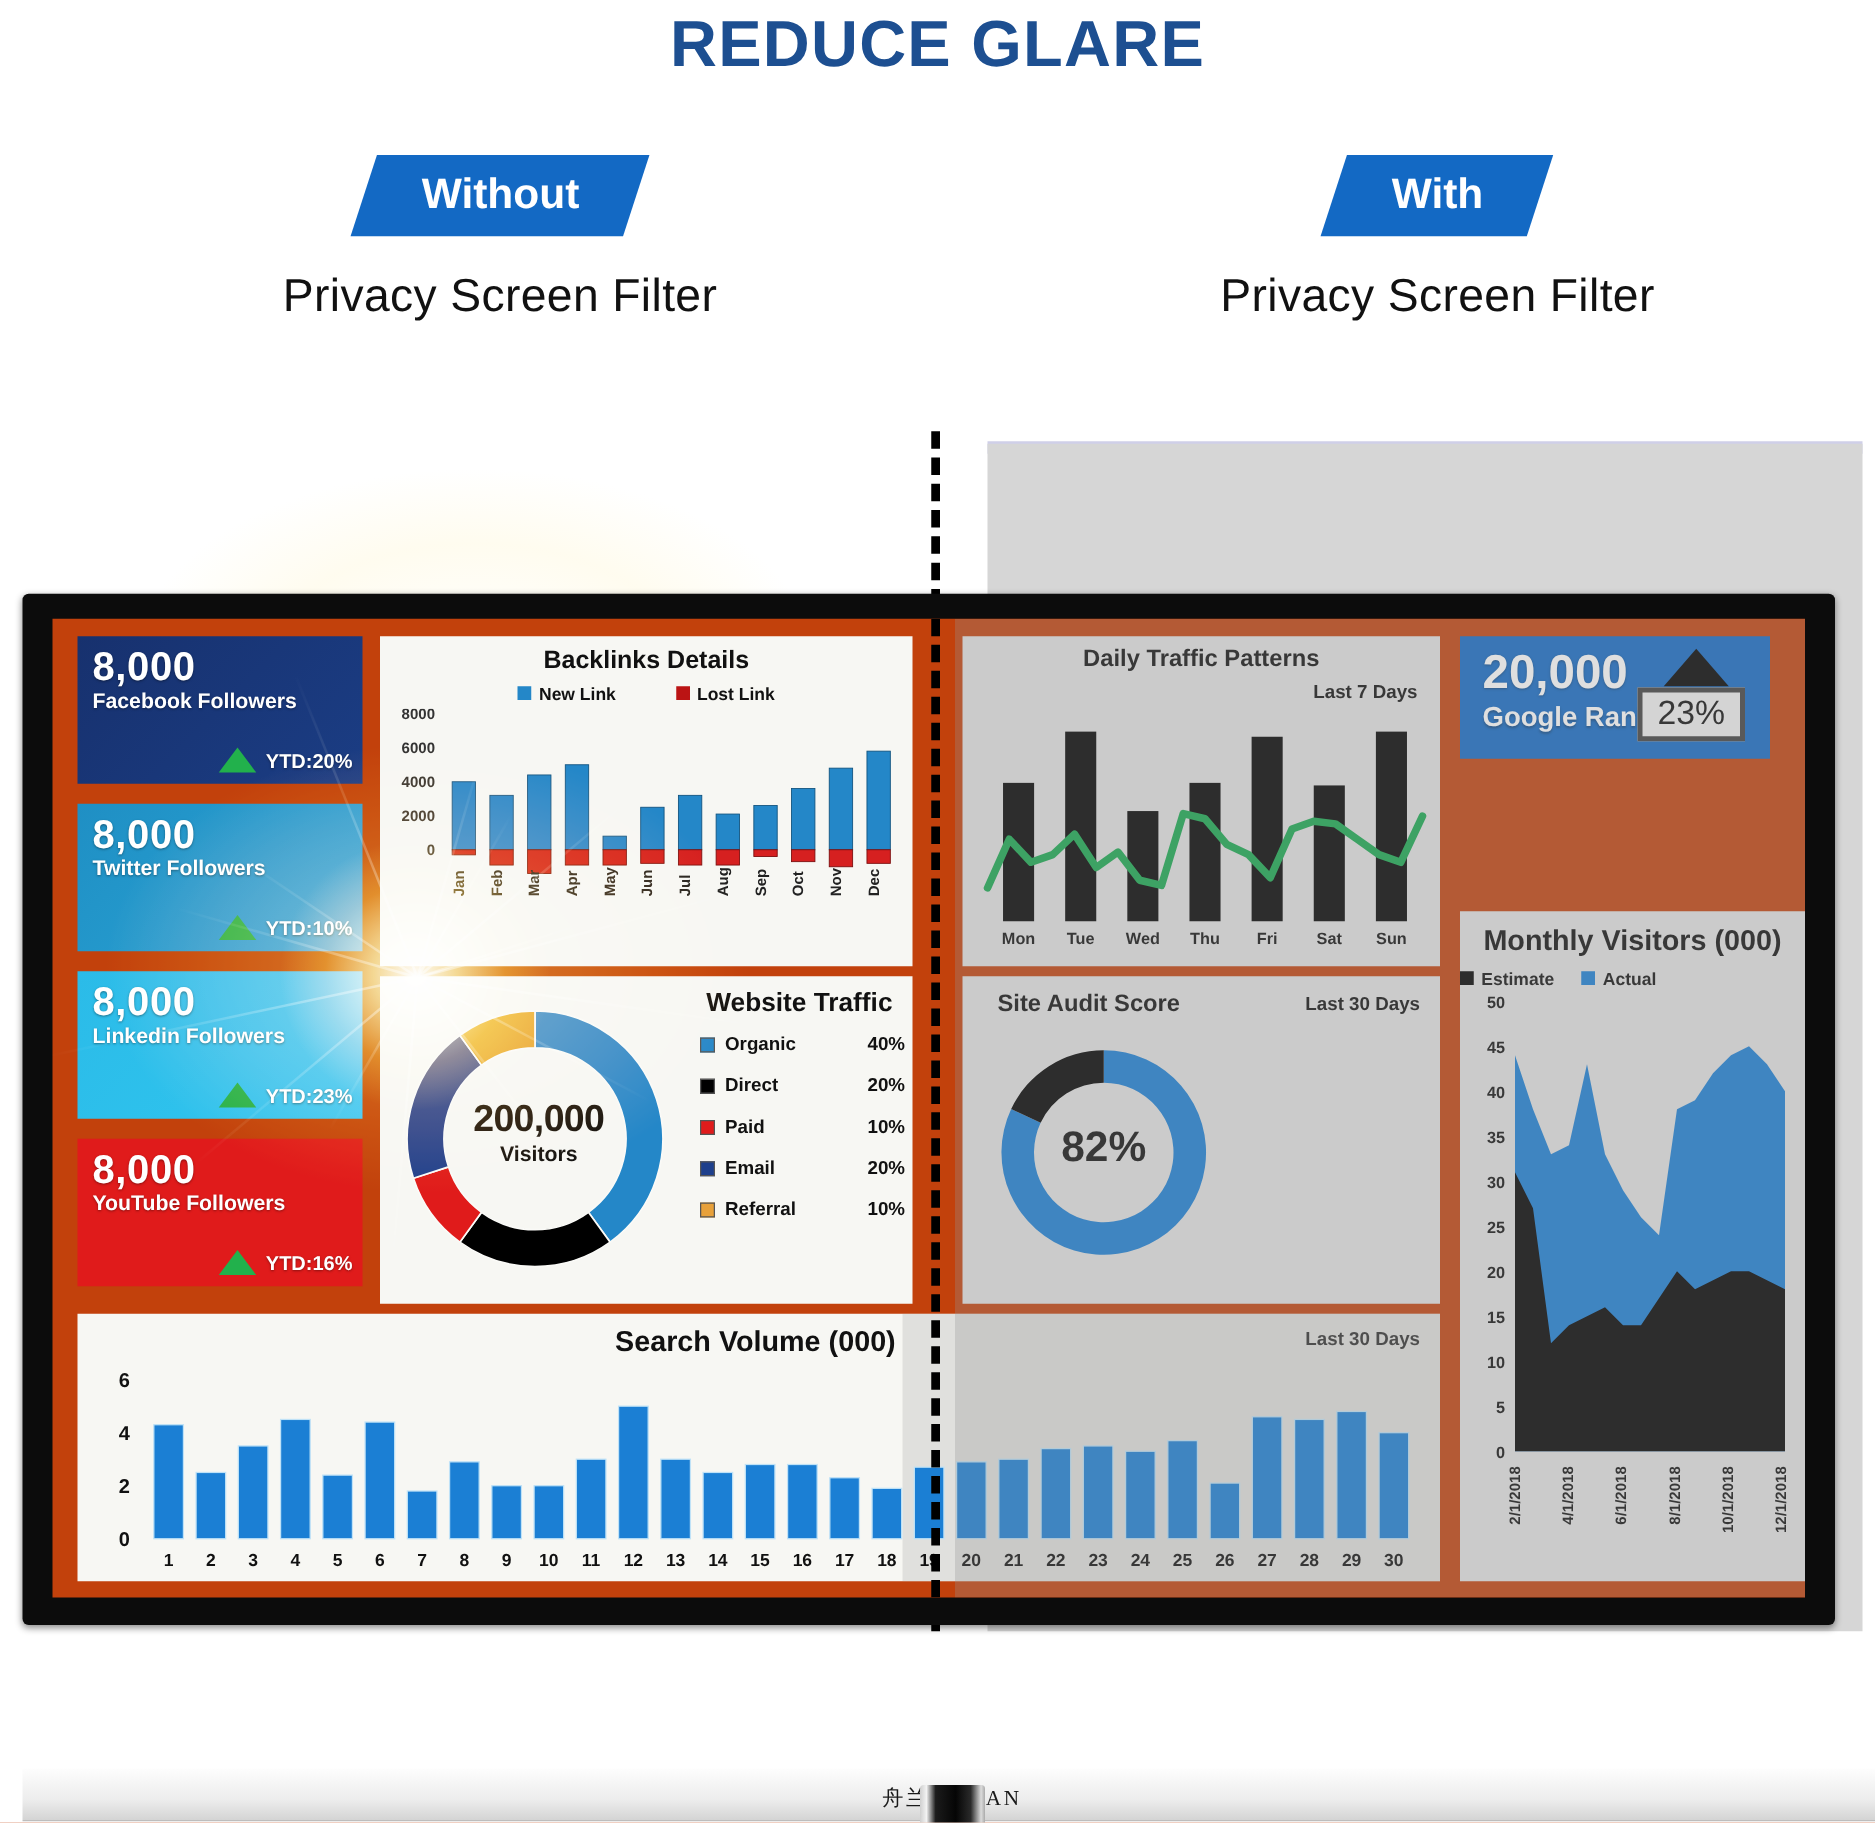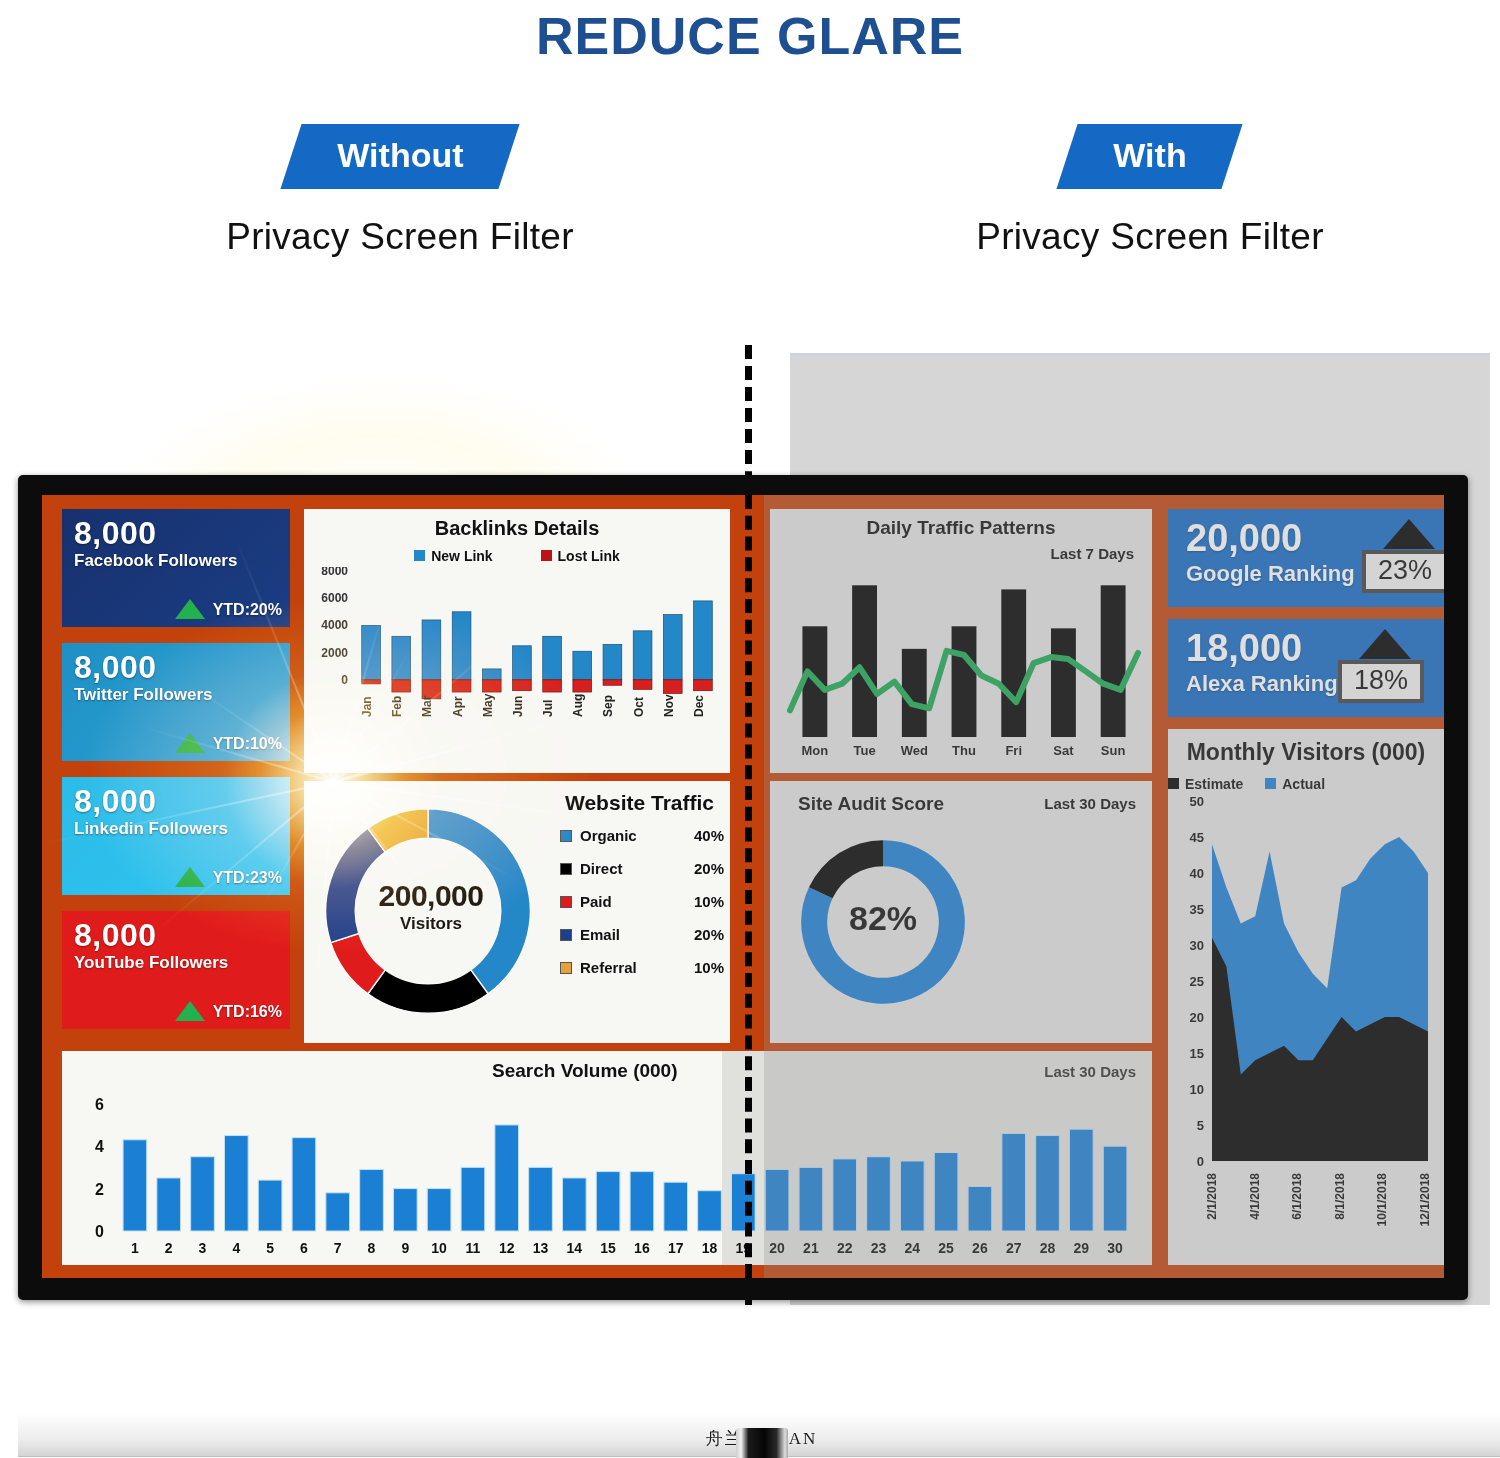--- a/index.html
+++ b/index.html
@@ -285,31 +285,25 @@
         <div class="pnl gray" style="left:728px; top:286px; width:382px; height:262px;">
           <div class="ttl" style="position:absolute; left:28px; top:12px; font-size:19px;">Site Audit Score</div>
           <div class="ttl" style="position:absolute; right:16px; top:14px; font-size:15px;">Last 30 Days</div>
           <svg id="svg-audit" viewBox="0 0 200 200" width="186" height="186" style="position:absolute;left:20px;top:48px;">
               <path d="M 100 12 A 88 88 0 1 1 20.375219382990267 62.53142234227364 L 45.71037685203882 74.45324250609566 A 60 60 0 1 0 100 40 Z" fill="#1b7fd4"></path>
               <path d="M 20.375219382990267 62.53142234227364 A 88 88 0 0 1 99.99999999999999 12 L 99.99999999999999 40 A 60 60 0 0 0 45.71037685203882 74.45324250609566 Z" fill="#000000"></path>
             </svg>
           <div style="position:absolute; left:20px; top:118px; width:186px; text-align:center; font-size:34px; font-weight:bold; color:#111;">82%</div>
         </div>
 
-        <div class="rank" style="left:1126px; top:14px; width:300px; height:98px;">
+        <div class="rank" style="left:1126px; top:14px; width:248px; height:98px;">
           <div class="num">20,000</div>
           <div class="lbl">Google Ranking</div>
           <div class="blk-tri"></div>
           <div class="pctbox">23%</div>
-        </div>
-        <div class="rank" style="left:1126px; top:124px; width:276px; height:98px;">
-          <div class="num">18,000</div>
-          <div class="lbl">Alexa Ranking</div>
-          <div class="blk-tri"></div>
-          <div class="pctbox">18%</div>
         </div>
 
         <div class="pnl gray" style="left:1126px; top:234px; width:276px; height:536px;">
           <div class="ttl" style="text-align:center; font-size:23px; padding-top:10px;">Monthly Visitors (000)</div>
           <div style="text-align:left; margin-top:9px;">
             <span class="legend-row">
               <span class="legend-sq" style="background:#000"></span><span>Estimate</span>
             </span>
             <span class="legend-row" style="margin-left:18px;">
               <span class="legend-sq" style="background:#1b7fd4"></span><span>Actual</span>
@@ -332,21 +326,21 @@
               <text x="48" y="382" font-size="12" font-weight="bold" fill="#111" text-anchor="end" font-family="&quot;Liberation Sans&quot;,sans-serif" transform="rotate(-90 48 382)">2/1/2018</text>
               <text x="90.55199999999999" y="382" font-size="12" font-weight="bold" fill="#111" text-anchor="end" font-family="&quot;Liberation Sans&quot;,sans-serif" transform="rotate(-90 90.55199999999999 382)">4/1/2018</text>
               <text x="133.10399999999998" y="382" font-size="12" font-weight="bold" fill="#111" text-anchor="end" font-family="&quot;Liberation Sans&quot;,sans-serif" transform="rotate(-90 133.10399999999998 382)">6/1/2018</text>
               <text x="175.656" y="382" font-size="12" font-weight="bold" fill="#111" text-anchor="end" font-family="&quot;Liberation Sans&quot;,sans-serif" transform="rotate(-90 175.656 382)">8/1/2018</text>
               <text x="218.208" y="382" font-size="12" font-weight="bold" fill="#111" text-anchor="end" font-family="&quot;Liberation Sans&quot;,sans-serif" transform="rotate(-90 218.208 382)">10/1/2018</text>
               <text x="260.76" y="382" font-size="12" font-weight="bold" fill="#111" text-anchor="end" font-family="&quot;Liberation Sans&quot;,sans-serif" transform="rotate(-90 260.76 382)">12/1/2018</text>
             </svg>
         </div>
 
         <div class="pnl" style="left:20px; top:556px; width:1090px; height:214px;">
-          <div class="ttl" style="position:absolute; left:430px; top:9px; font-size:19px;">Search Volume (000)</div>
+          <div class="ttl" style="position:absolute; left:430px; top:9px; font-size:23px;">Search Volume (000)</div>
           <div class="ttl" style="position:absolute; right:16px; top:12px; font-size:15px;">Last 30 Days</div>
           <div style="position:absolute; left:660px; top:0; width:430px; height:214px; background:rgba(150,150,150,.24);"></div>
           <svg id="svg-search" viewBox="0 0 1090 180" width="1090" height="180" style="position:absolute;left:0;top:34px;">
               <text x="42" y="24.72727272727272" text-anchor="end" font-size="16" font-weight="bold" fill="#111" font-family="&quot;Liberation Sans&quot;,sans-serif">6</text>
               <text x="42" y="67.15151515151516" text-anchor="end" font-size="16" font-weight="bold" fill="#111" font-family="&quot;Liberation Sans&quot;,sans-serif">4</text>
               <text x="42" y="109.57575757575756" text-anchor="end" font-size="16" font-weight="bold" fill="#111" font-family="&quot;Liberation Sans&quot;,sans-serif">2</text>
               <text x="42" y="152" text-anchor="end" font-size="16" font-weight="bold" fill="#111" font-family="&quot;Liberation Sans&quot;,sans-serif">0</text>
               <rect x="61.07" y="54.78787878787878" width="23.659999999999997" height="91.21212121212122" fill="#1b7fd4" stroke="#bfe2f7" stroke-width="1"></rect>
               <text x="72.9" y="168" font-size="14" font-weight="bold" fill="#111" text-anchor="middle" font-family="&quot;Liberation Sans&quot;,sans-serif">1</text>
               <rect x="94.87" y="92.96969696969697" width="23.659999999999997" height="53.03030303030303" fill="#1b7fd4" stroke="#bfe2f7" stroke-width="1"></rect>

